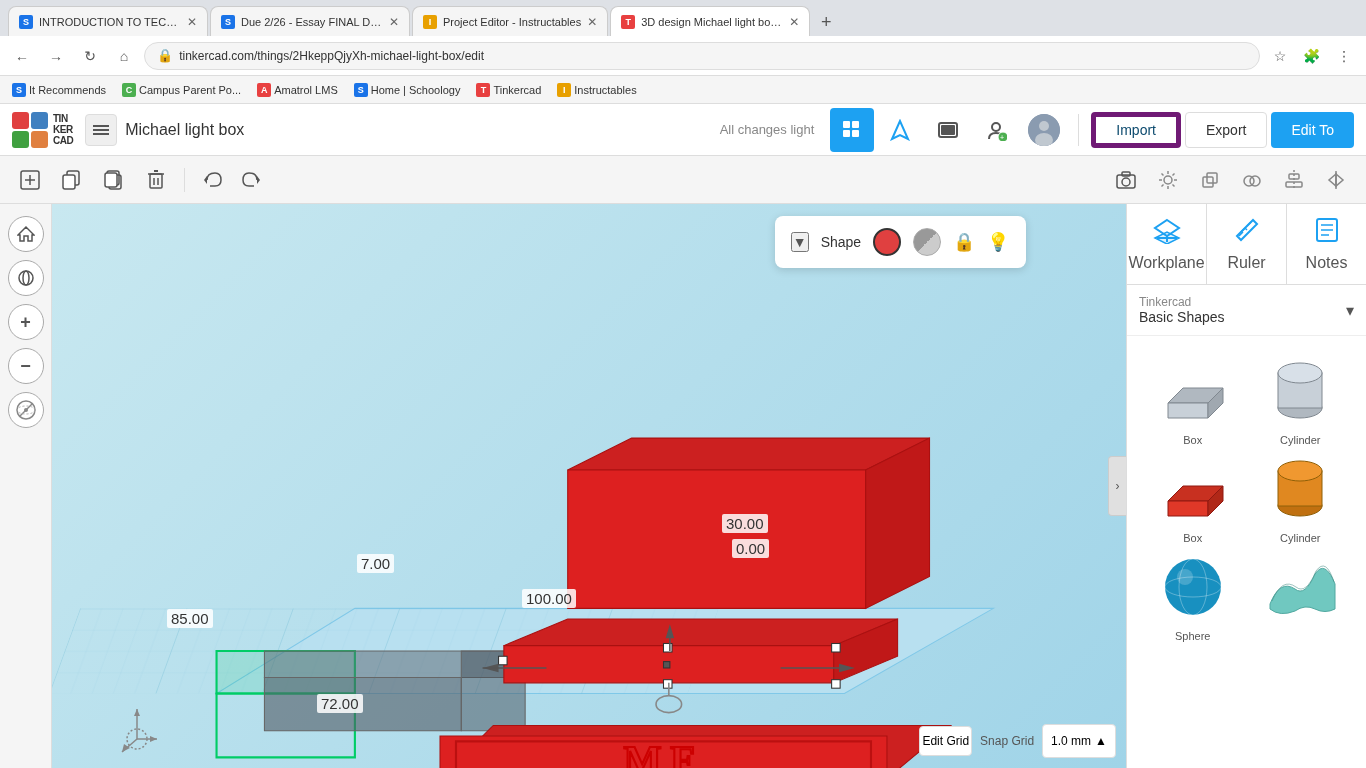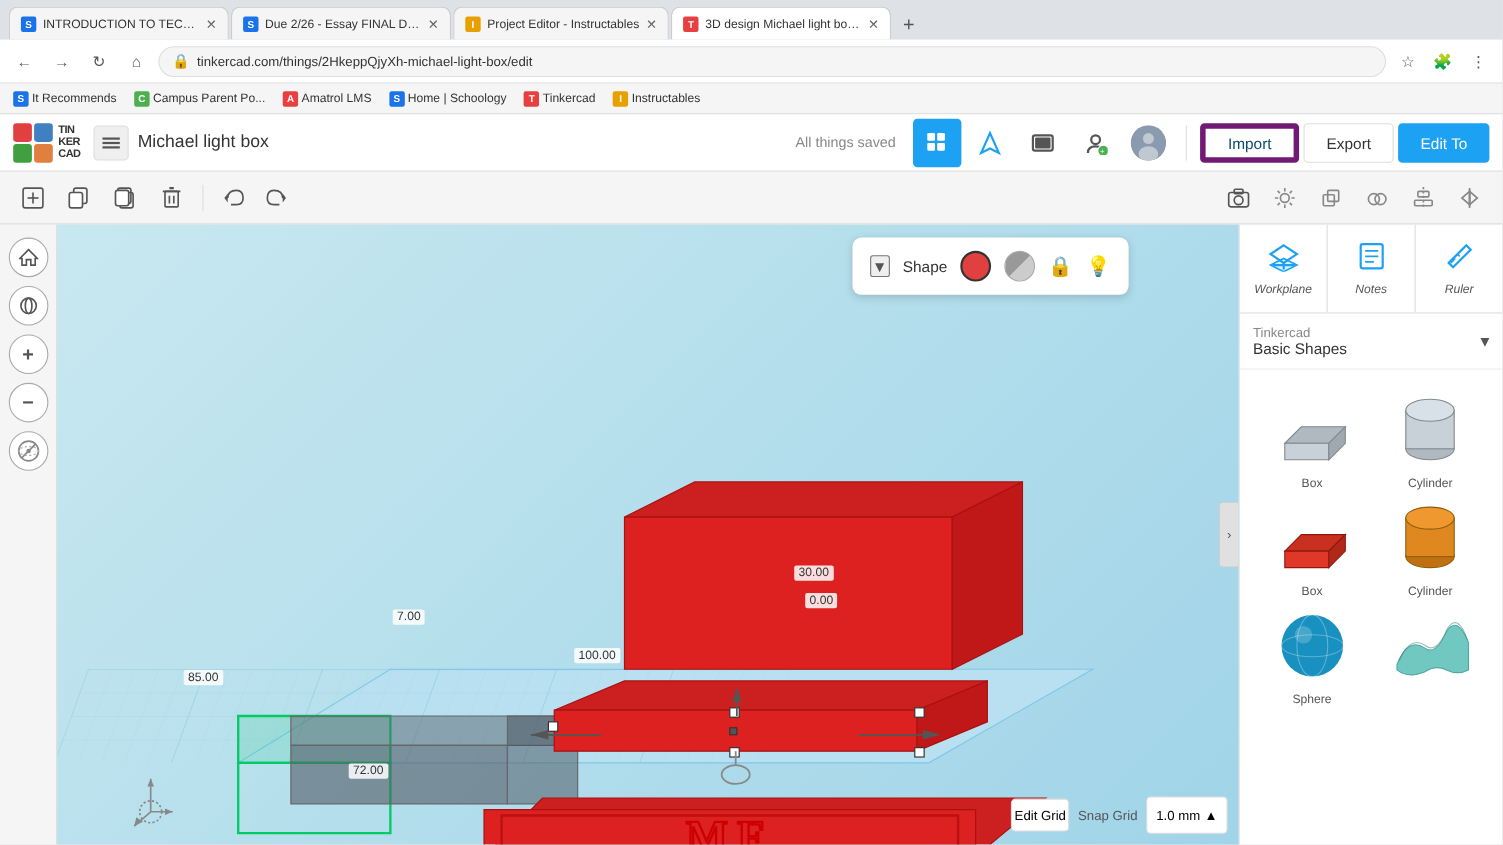--- a/index.html
+++ b/index.html
@@ -74,35 +74,35 @@
     
     .shape-panel { position: absolute; top: 12px; right: 100px; background: #fff; border-radius: 8px; padding: 12px 16px; box-shadow: 0 2px 8px rgba(0,0,0,0.15); display: flex; align-items: center; gap: 12px; }
     .shape-label { font-size: 14px; font-weight: 500; color: #333; }
     .shape-color-red { width: 28px; height: 28px; border-radius: 50%; background: #e04040; border: 2px solid #333; cursor: pointer; }
     .shape-color-gray { width: 28px; height: 28px; border-radius: 50%; background: linear-gradient(135deg, #999 50%, #ccc 50%); border: 1px solid #aaa; cursor: pointer; }
     .shape-icon-lock { font-size: 18px; color: #888; cursor: pointer; }
     .shape-icon-light { font-size: 18px; color: #aaa; cursor: pointer; }
     .shape-collapse-btn { font-size: 14px; color: #555; cursor: pointer; }
 
     
-    .measurement { position: absolute; font-size: 11px; color: #333; background: rgba(255,255,255,0.85); padding: 1px 4px; border-radius: 2px; pointer-events: none; }
+    .measurement { position: absolute; font-size: 15px; color: #333; background: rgba(255,255,255,0.85); padding: 1px 4px; border-radius: 2px; pointer-events: none; }
 
     
     .bottom-controls { position: absolute; bottom: 10px; right: 10px; display: flex; align-items: center; gap: 8px; }
     .grid-btn { height: 30px; padding: 0 2px; background: #fff; border: 1px solid #ddd; border-radius: 4px; font-size: 12px; cursor: pointer; }
     .snap-label { font-size: 12px; color: #555; }
     .snap-select { height: 30px; padding: 16px 8px; background: #fff; border: 1px solid #ddd; border-radius: 4px; font-size: 12px; cursor: pointer; display: flex; align-items: center; gap: 4px; }
 
     
     .right-panel { width: 240px; background: #fff; border-left: 1px solid #ddd; display: flex; flex-direction: column; }
     .right-panel-top { display: flex; border-bottom: 1px solid #ddd; }
     .right-panel-btn { flex: 1; display: flex; flex-direction: column; align-items: center; justify-content: center; height: 80px; gap: 4px; cursor: pointer; border: none; background: transparent; border-right: 1px solid #ddd; }
     .right-panel-btn:last-child { border-right: none; }
     .right-panel-btn .icon { font-size: 22px; color: #1da1f2; }
-    .right-panel-btn .label { font-size: 11px; color: #555; font-style: italic; }
+    .right-panel-btn .label { font-size: 16px; color: #555; }
 
     .shapes-library-header { padding: 10px 12px; display: flex; align-items: center; justify-content: space-between; border-bottom: 1px solid #eee; }
     .shapes-library-title { font-size: 12px; color: #888; }
     .shapes-library-name { font-size: 14px; font-weight: 500; color: #333; }
     .shapes-grid { display: grid; grid-template-columns: 1fr 1fr; padding: 12px; overflow-y: auto; }
     .shape-item { display: flex; flex-direction: column; align-items: center; gap: 6px; cursor: pointer; }
     .shape-thumb { width: 90px; height: 80px; display: flex; align-items: center; justify-content: center; border-radius: 6px; }
     .shape-name { font-size: 11px; color: #555; }
 
     
@@ -203,21 +203,21 @@
 
     <button class="hamburger-btn">
       <svg width="16" height="16" viewBox="0 0 16 16">
         <rect y="3" width="16" height="2" fill="#555"></rect>
         <rect y="7" width="16" height="2" fill="#555"></rect>
         <rect y="11" width="16" height="2" fill="#555"></rect>
       </svg>
     </button>
 
     <span class="project-title">Michael light box</span>
-    <span class="save-status">All things saved</span>
+    <span class="save-status">All changes light</span>
 
     <div class="toolbar-right">
 
       <button class="toolbar-icon-btn active" title="Grid view">
         <svg width="20" height="20" viewBox="0 0 20 20">
           <rect x="1" y="1" width="7" height="7" fill="white" rx="1"></rect>
           <rect x="10" y="1" width="7" height="7" fill="white" rx="1"></rect>
           <rect x="1" y="10" width="7" height="7" fill="white" rx="1"></rect>
           <rect x="10" y="10" width="7" height="7" fill="white" rx="1"></rect>
         </svg>
@@ -526,39 +526,39 @@
               <line x1="14" y1="20" x2="14" y2="26" stroke="#1da1f2" stroke-width="2"></line>
               <line x1="4" y1="22" x2="24" y2="22" stroke="#1da1f2" stroke-width="2"></line>
               <polygon points="2,22 14,16 26,22 14,28" fill="rgba(29,161,242,0.15)" stroke="#1da1f2" stroke-width="1.5"></polygon>
             </svg>
           </div>
           <span class="label">Workplane</span>
         </button>
         <button class="right-panel-btn">
           <div class="icon">
             <svg width="28" height="28" viewBox="0 0 28 28">
-              <rect x="4" y="3" width="20" height="22" rx="2" fill="none" stroke="#1da1f2" stroke-width="2"></rect>
-              <line x1="8" y1="9" x2="20" y2="9" stroke="#1da1f2" stroke-width="1.5"></line>
-              <line x1="8" y1="14" x2="20" y2="14" stroke="#1da1f2" stroke-width="1.5"></line>
-              <line x1="8" y1="19" x2="16" y2="19" stroke="#1da1f2" stroke-width="1.5"></line>
-            </svg>
-          </div>
-          <span class="label">Notes</span>
-        </button>
-        <button class="right-panel-btn">
-          <div class="icon">
-            <svg width="28" height="28" viewBox="0 0 28 28">
               <polygon points="4,20 20,4 24,8 8,24" fill="none" stroke="#1da1f2" stroke-width="2"></polygon>
               <line x1="8" y1="16" x2="12" y2="12" stroke="#1da1f2" stroke-width="1.5"></line>
               <line x1="12" y1="12" x2="14" y2="14" stroke="#1da1f2" stroke-width="1.5"></line>
               <line x1="14" y1="10" x2="18" y2="6" stroke="#1da1f2" stroke-width="1.5"></line>
               <line x1="6" y1="20" x2="10" y2="16" stroke="#1da1f2" stroke-width="1.5"></line>
             </svg>
           </div>
           <span class="label">Ruler</span>
+        </button>
+        <button class="right-panel-btn">
+          <div class="icon">
+            <svg width="28" height="28" viewBox="0 0 28 28">
+              <rect x="4" y="3" width="20" height="22" rx="2" fill="none" stroke="#1da1f2" stroke-width="2"></rect>
+              <line x1="8" y1="9" x2="20" y2="9" stroke="#1da1f2" stroke-width="1.5"></line>
+              <line x1="8" y1="14" x2="20" y2="14" stroke="#1da1f2" stroke-width="1.5"></line>
+              <line x1="8" y1="19" x2="16" y2="19" stroke="#1da1f2" stroke-width="1.5"></line>
+            </svg>
+          </div>
+          <span class="label">Notes</span>
         </button>
       </div>
 
       <div class="shapes-library-header">
         <div>
           <div class="shapes-library-title">Tinkercad</div>
           <div class="shapes-library-name">Basic Shapes</div>
         </div>
         <button style="background:none;border:none;cursor:pointer;font-size:16px;color:#555;">▾</button>
       </div>

